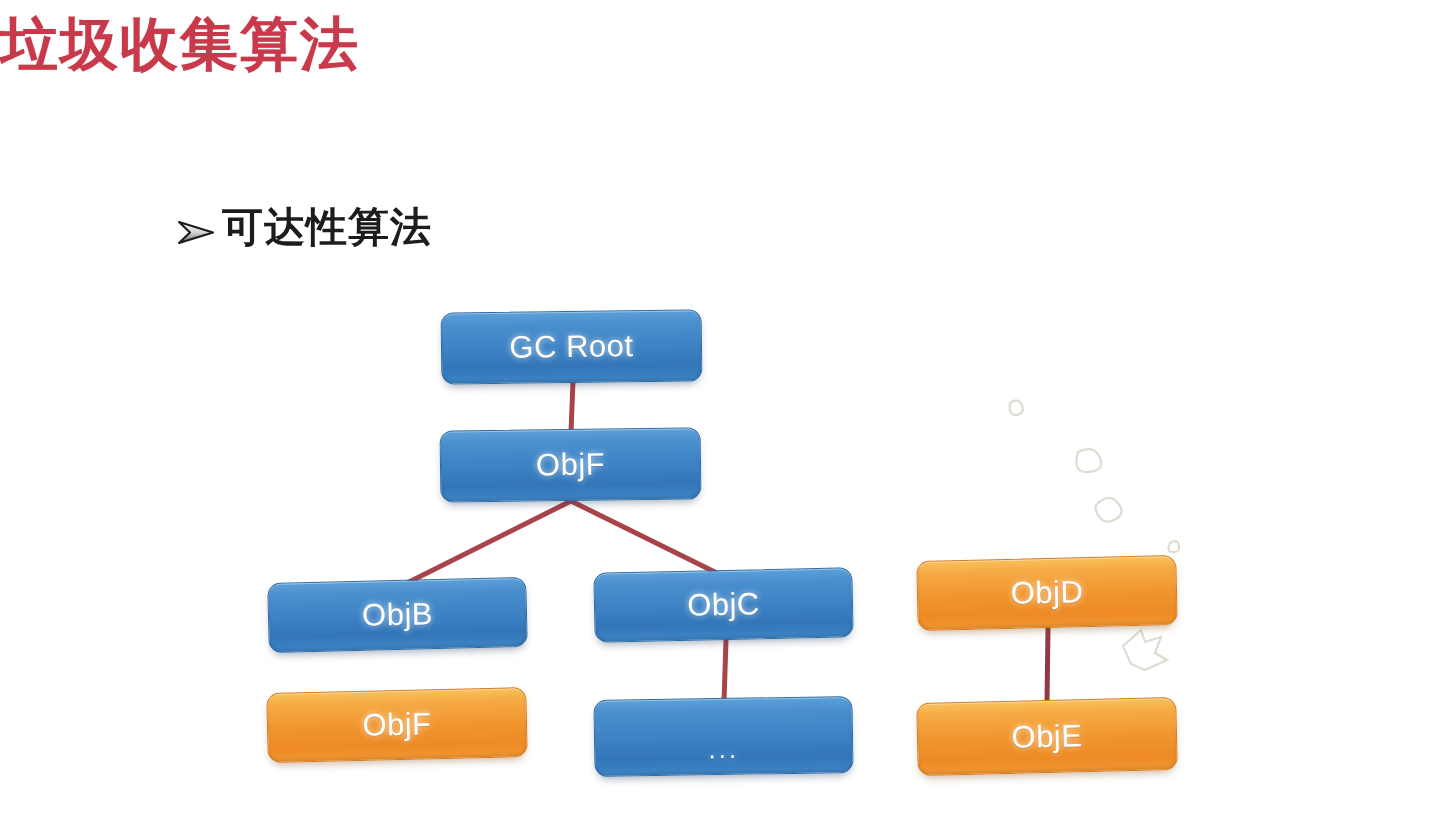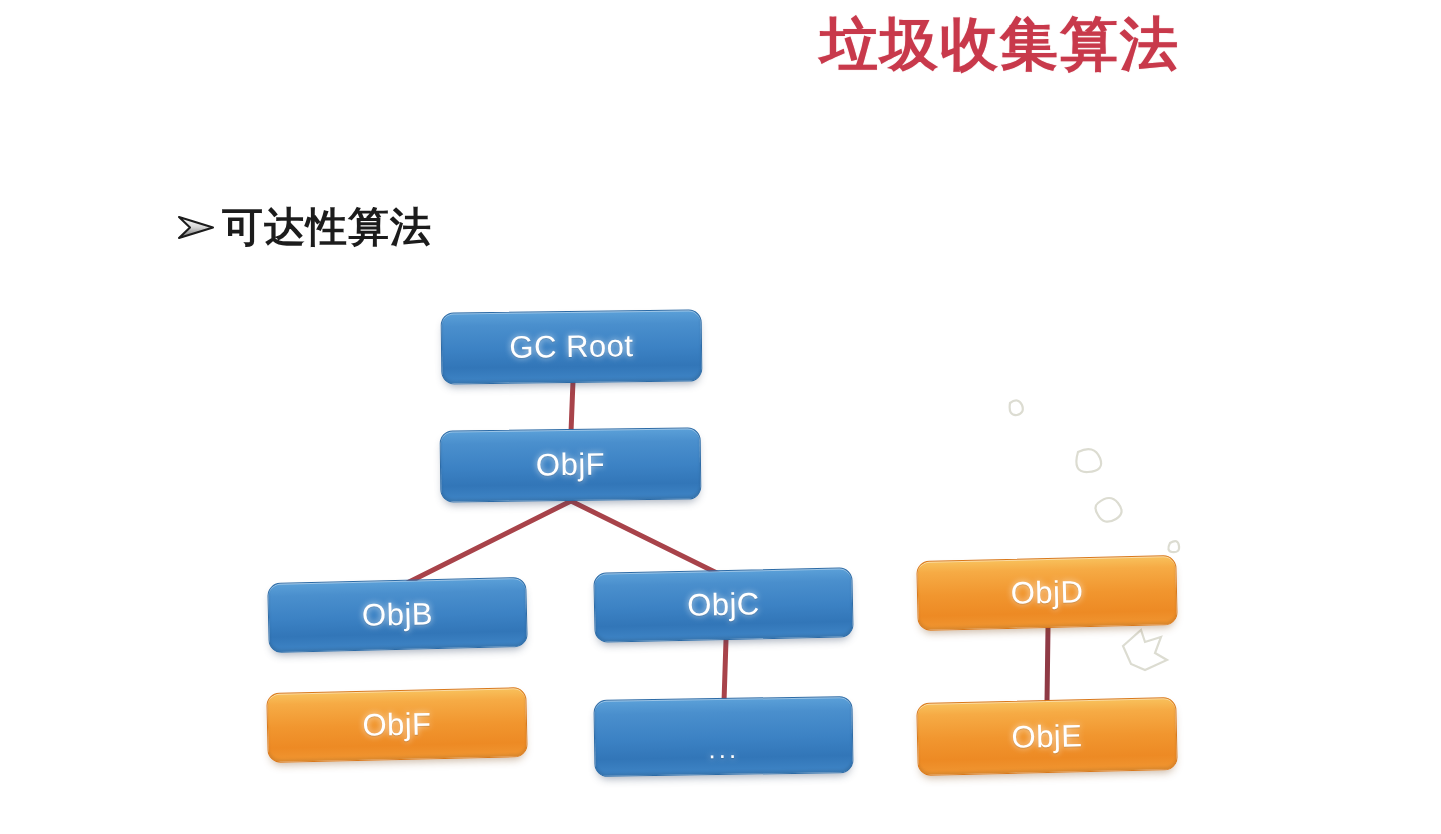--- a/index.html
+++ b/index.html
@@ -15,38 +15,37 @@
     overflow: hidden;
     position: relative;
   }
 
   
   #slide-title {
     position: absolute;
     left: 0;
     top: 8px;
     width: 1174px;
-    text-align: right;
+    text-align: left;
     font-size: 58px;
     font-weight: bold;
     letter-spacing: 2px;
     color: #c8394b;
     line-height: 1.25;
     text-shadow: 0 0 1px rgba(200,57,75,0.45);
-    margin-left: 6px;
     -webkit-font-smoothing: antialiased;
   }
 
   
   #bullet-heading {
     position: absolute;
     left: 176px;
     top: 207px;
     display: flex;
-    align-items: flex-start;
+    align-items: flex-end;
     gap: 6px;
   }
   #bullet-heading .arrow-marker {
     display: inline-block;
     width: 40px;
     height: 36px;
     position: relative;
     top: 3px;
     flex: 0 0 auto;
   }

